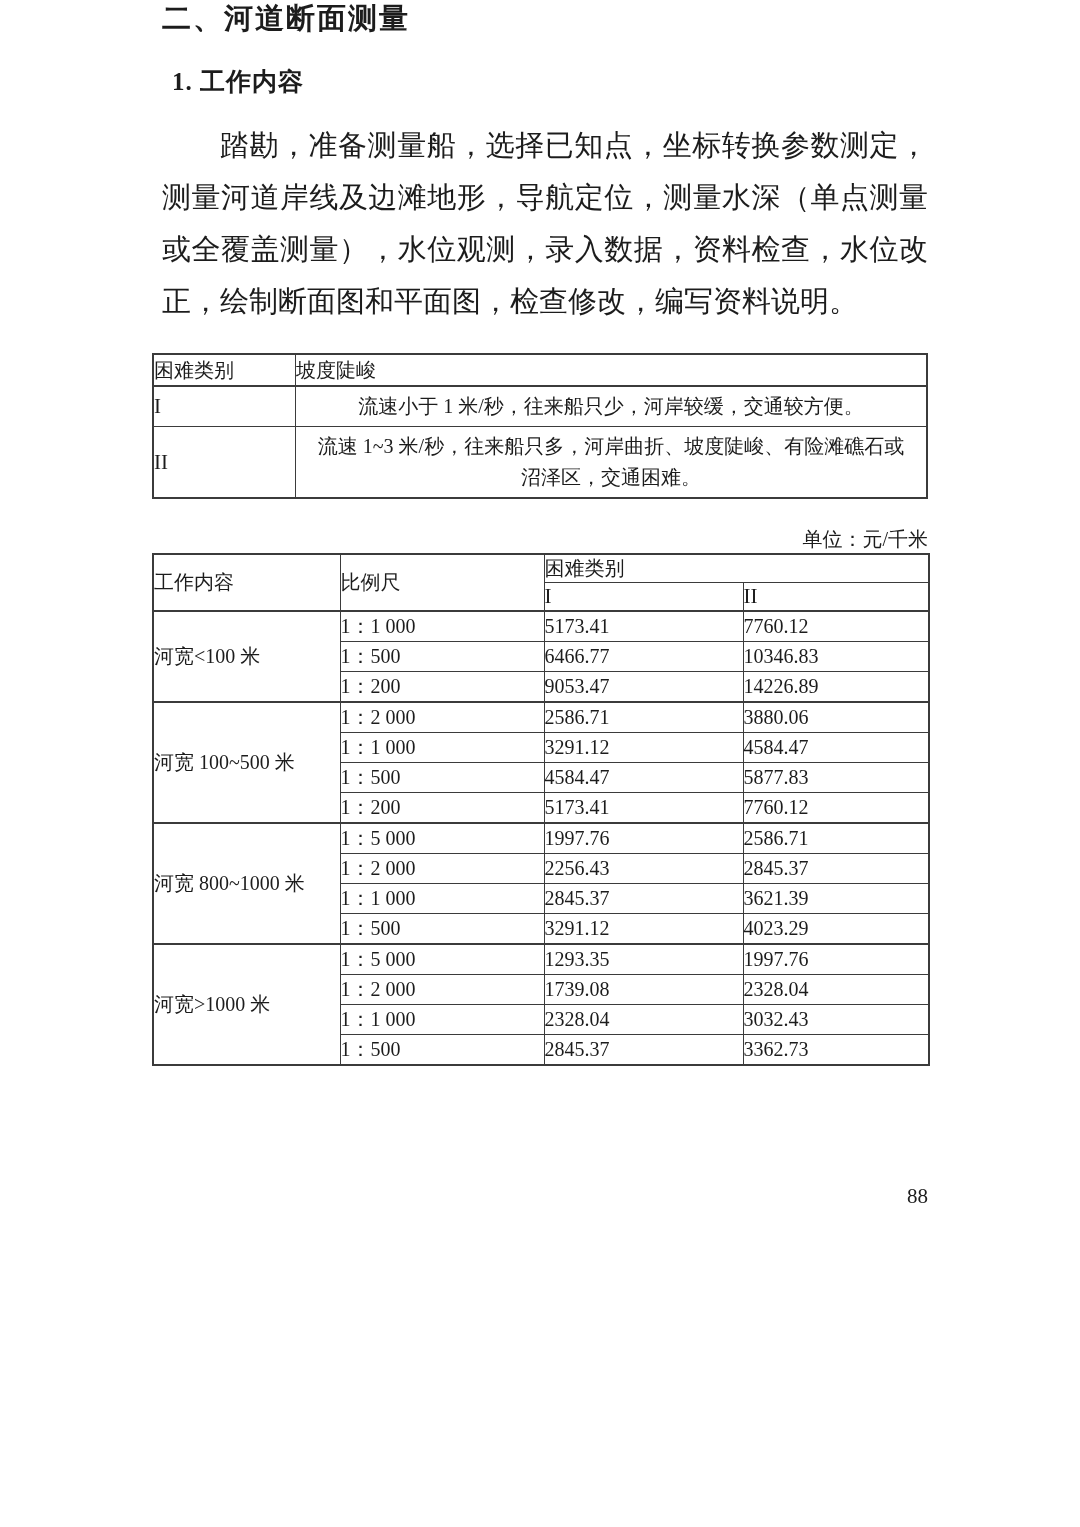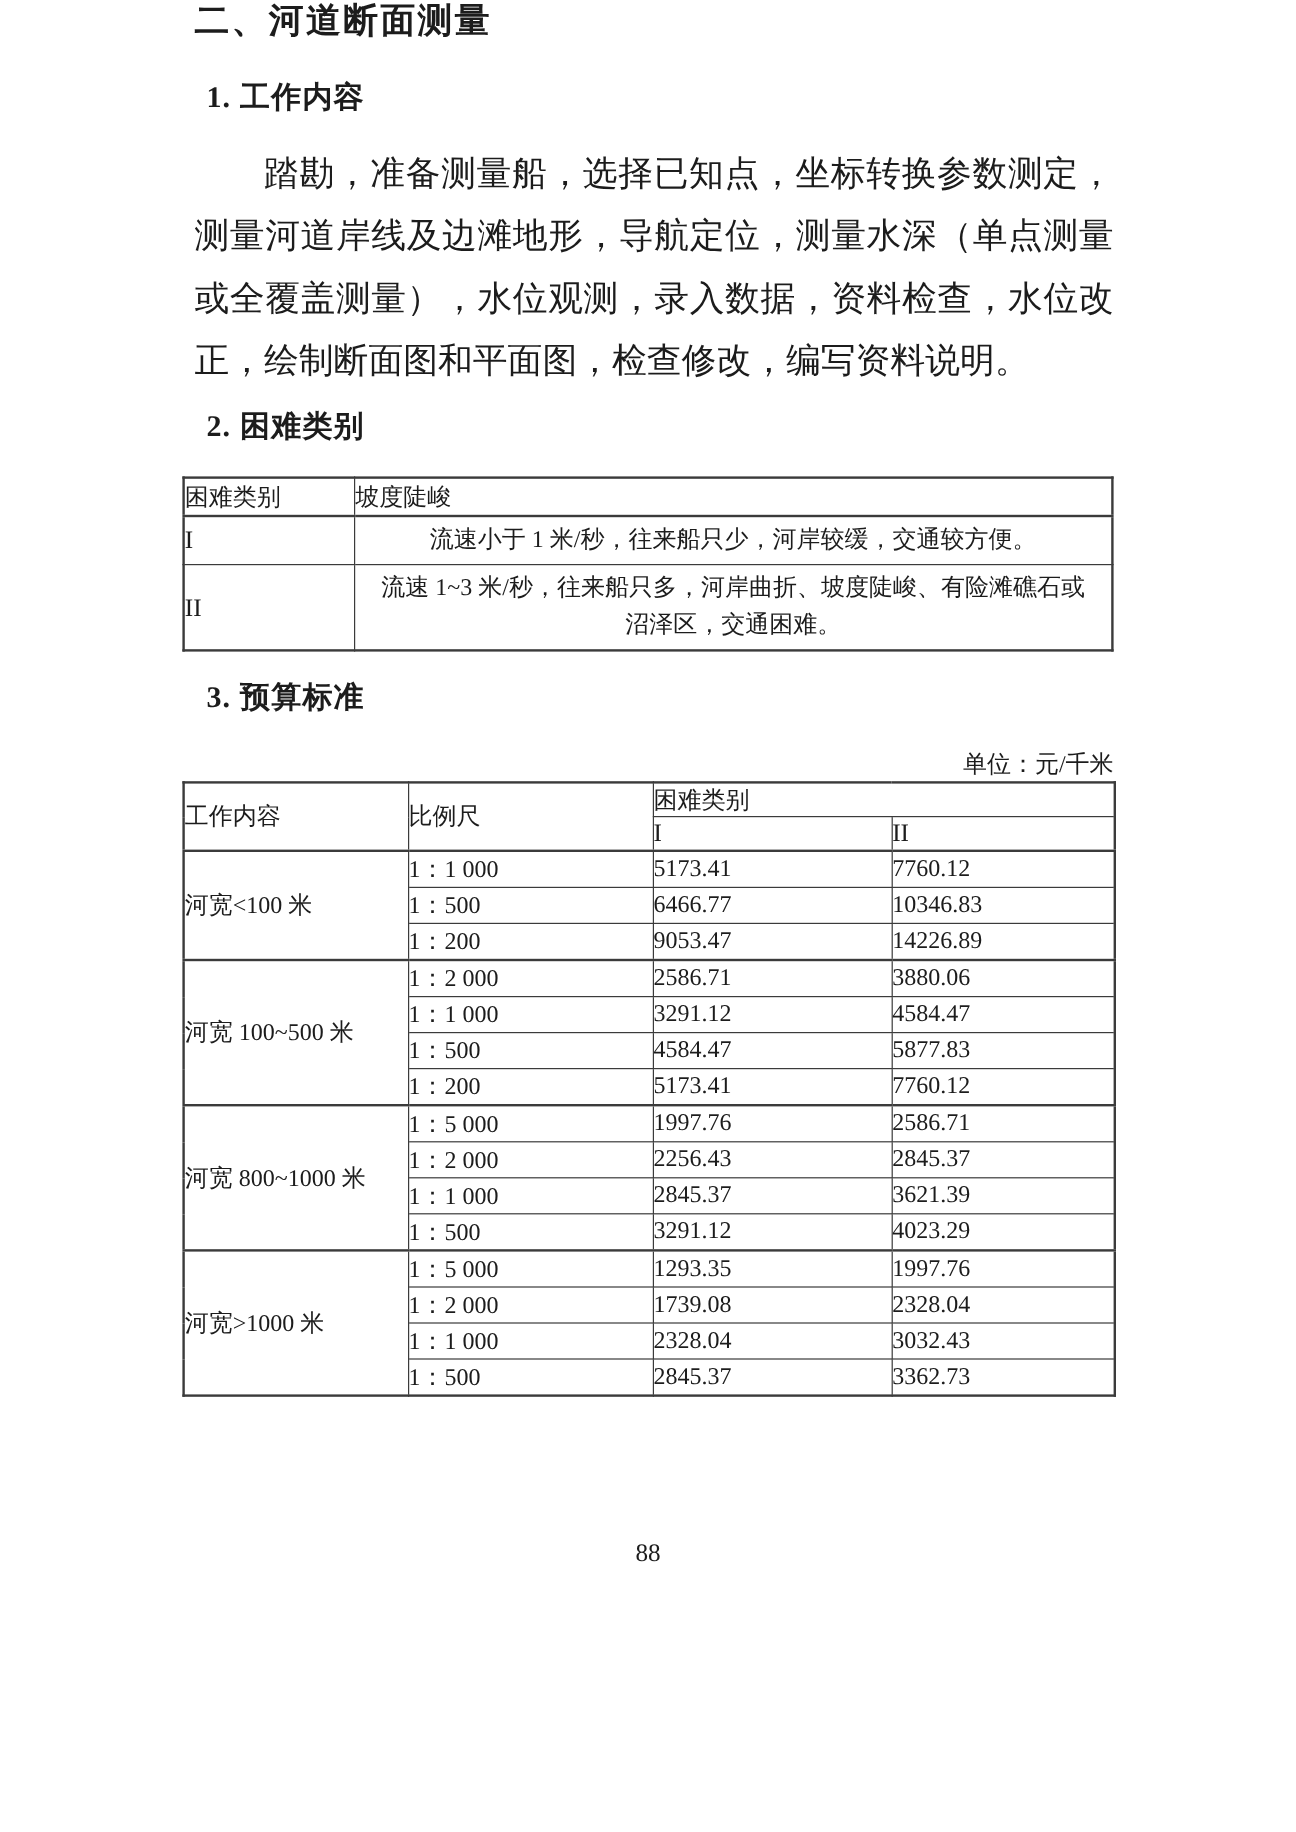--- a/index.html
+++ b/index.html
@@ -79,57 +79,55 @@
   .budget-table thead tr th{height:27px;}
   .budget-table thead{border-bottom:2px solid #3b3b3b;}
   .budget-table tbody td{height:29px;}
   .budget-table .col-work{width:187px;}
   .budget-table .col-scale{width:204px;}
   .budget-table .col-g1{width:199px;}
   .budget-table .col-g2{width:186px;}
   .budget-table tr.grp-start td{border-top:2px solid #3b3b3b;}
   .page-number{
     margin-top:118px;
-    text-align:center;
+    text-align:right;
     font-size:21px;
   }
 </style>
 </head>
 <body>
 
 <div class="page">
 
   <h1 class="doc-title">二、河道断面测量</h1>
 
   <h2 class="sec-heading h-work">1. 工作内容</h2>
 
   <p class="body-par">踏勘，准备测量船，选择已知点，坐标转换参数测定，测量河道岸线及边滩地形，导航定位，测量水深（单点测量或全覆盖测量），水位观测，录入数据，资料检查，水位改正，绘制断面图和平面图，检查修改，编写资料说明。</p>
 
-  <h2 class="sec-heading h-diff">2. 困难类别</h2>
 
   <table class="diff-table">
     <thead>
       <tr>
         <th class="col-cat">困难类别</th>
         <th>坡度陡峻</th>
       </tr>
     </thead>
     <tbody>
       <tr class="row-i">
         <td class="roman">I</td>
         <td class="basis">流速小于 1 米/秒，往来船只少，河岸较缓，交通较方便。</td>
       </tr>
       <tr class="row-ii">
         <td class="roman">II</td>
         <td class="basis">流速 1~3 米/秒，往来船只多，河岸曲折、坡度陡峻、有险滩礁石或沼泽区，交通困难。</td>
       </tr>
     </tbody>
   </table>
 
-  <h2 class="sec-heading h-budget">3. 预算标准</h2>
 
   <div class="unit-note">单位：元/千米</div>
 
   <table class="budget-table">
     <colgroup>
       <col class="col-work">
         <col class="col-scale">
         <col class="col-g1">
         <col class="col-g2">
     </colgroup>

